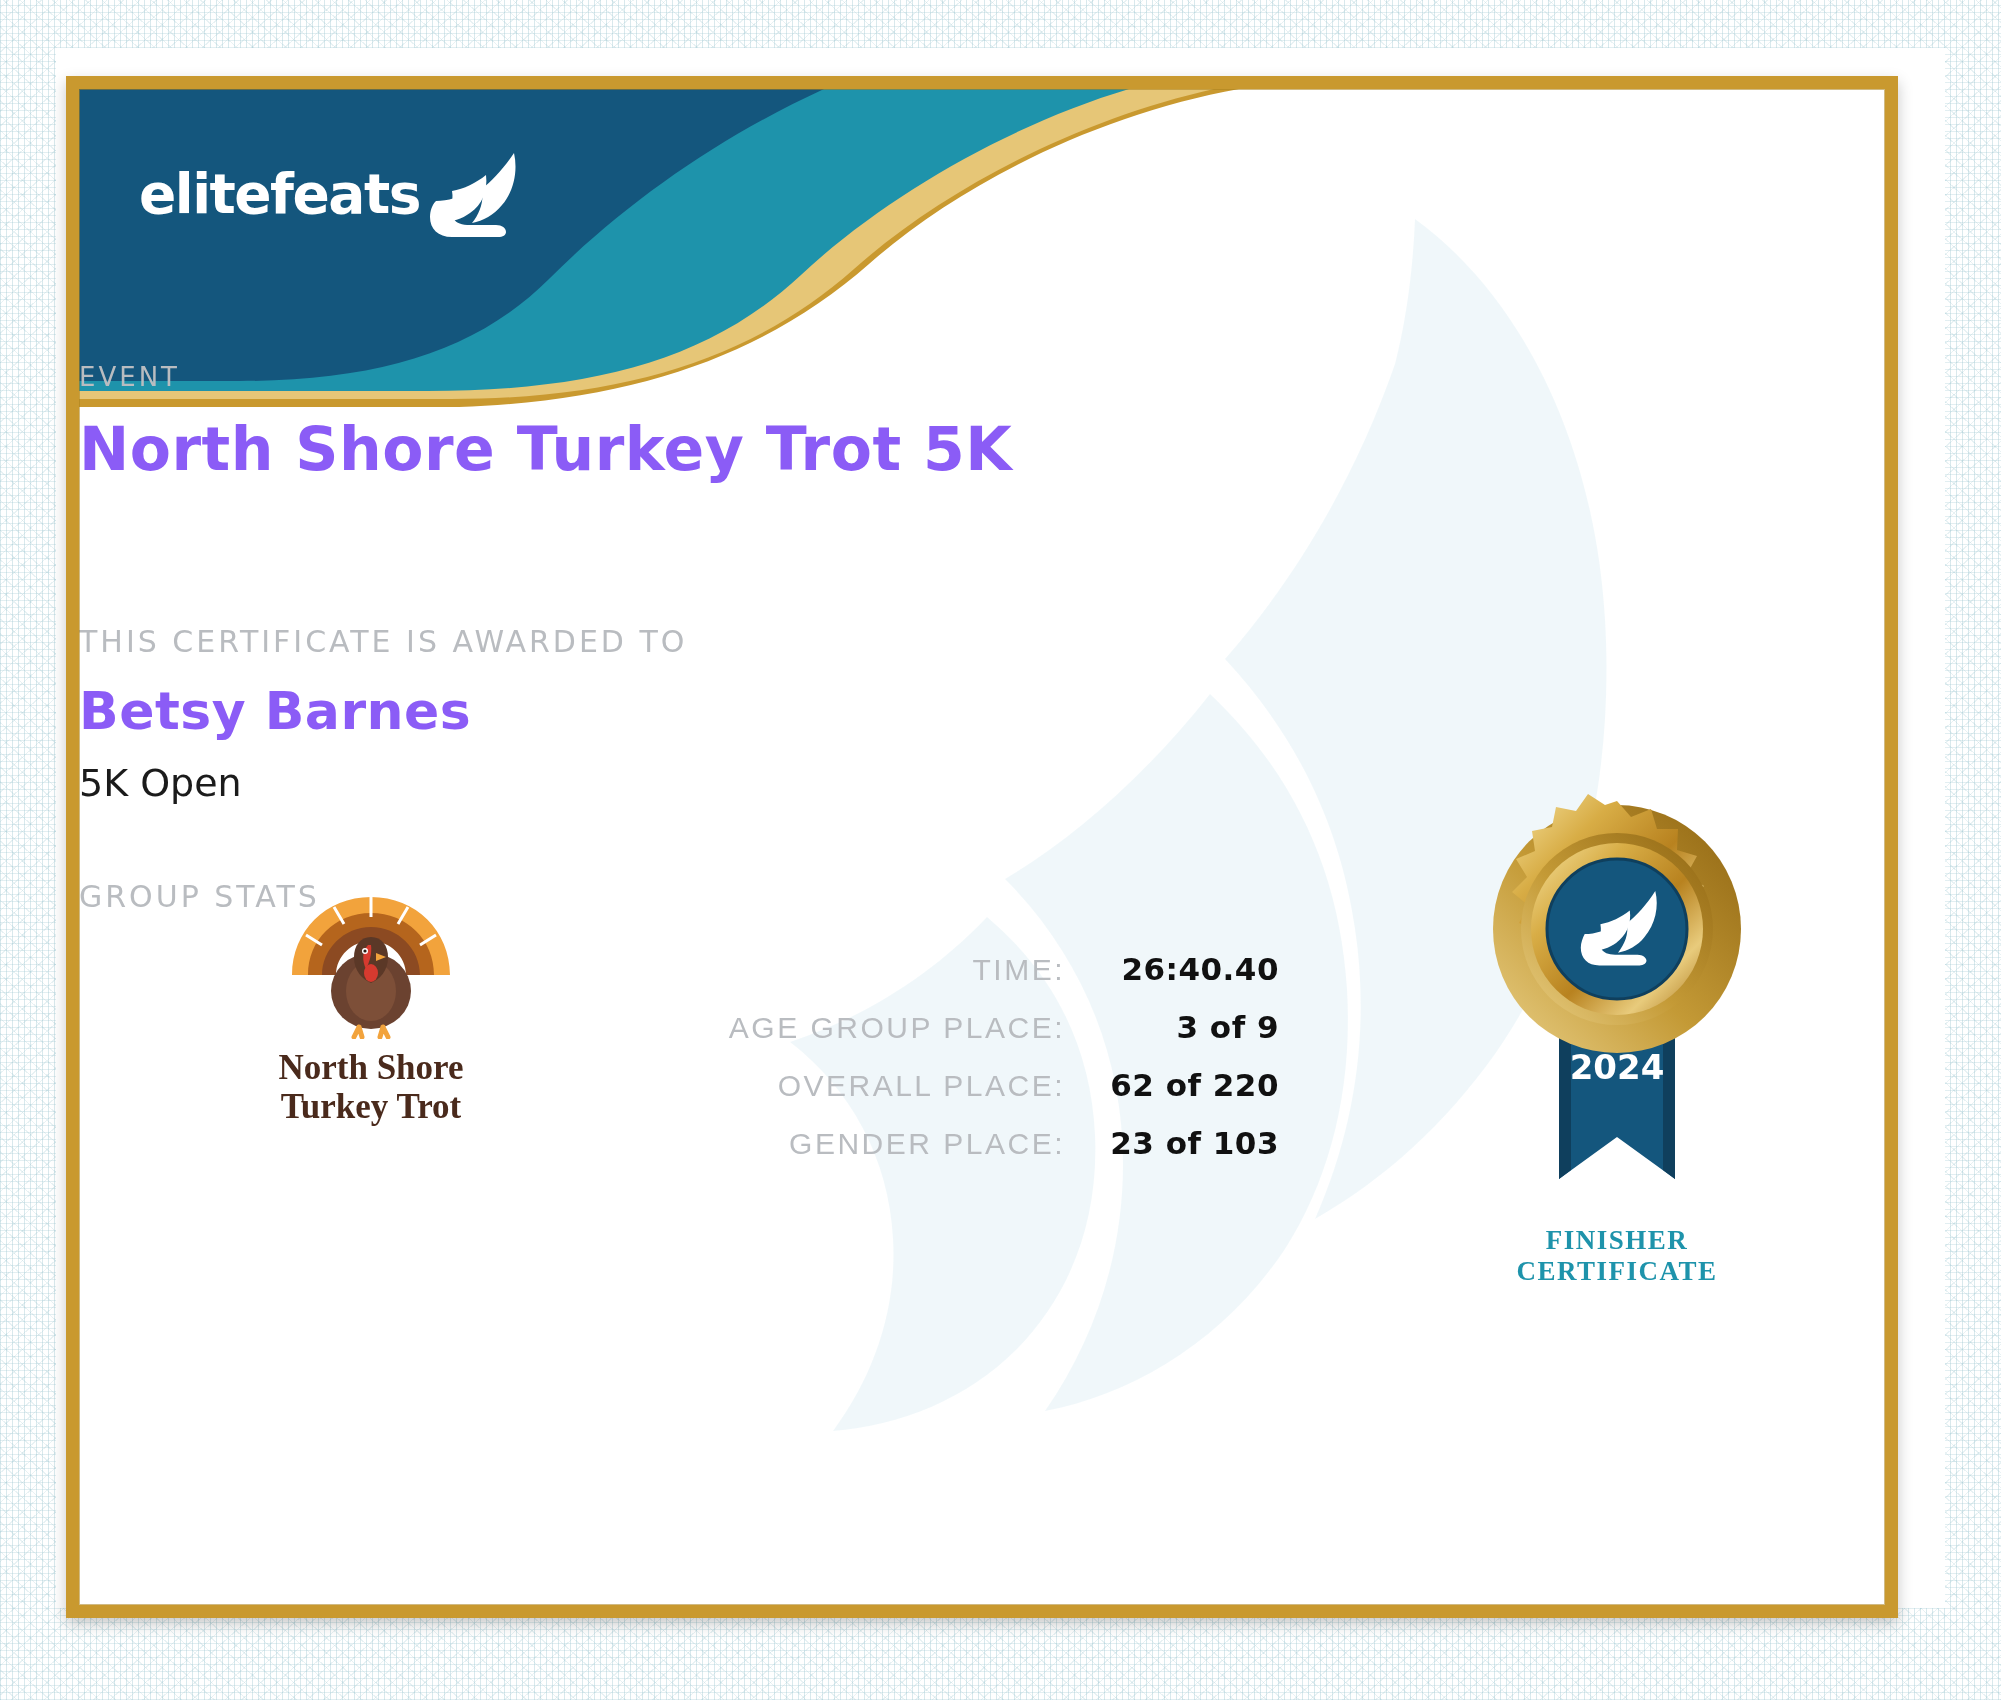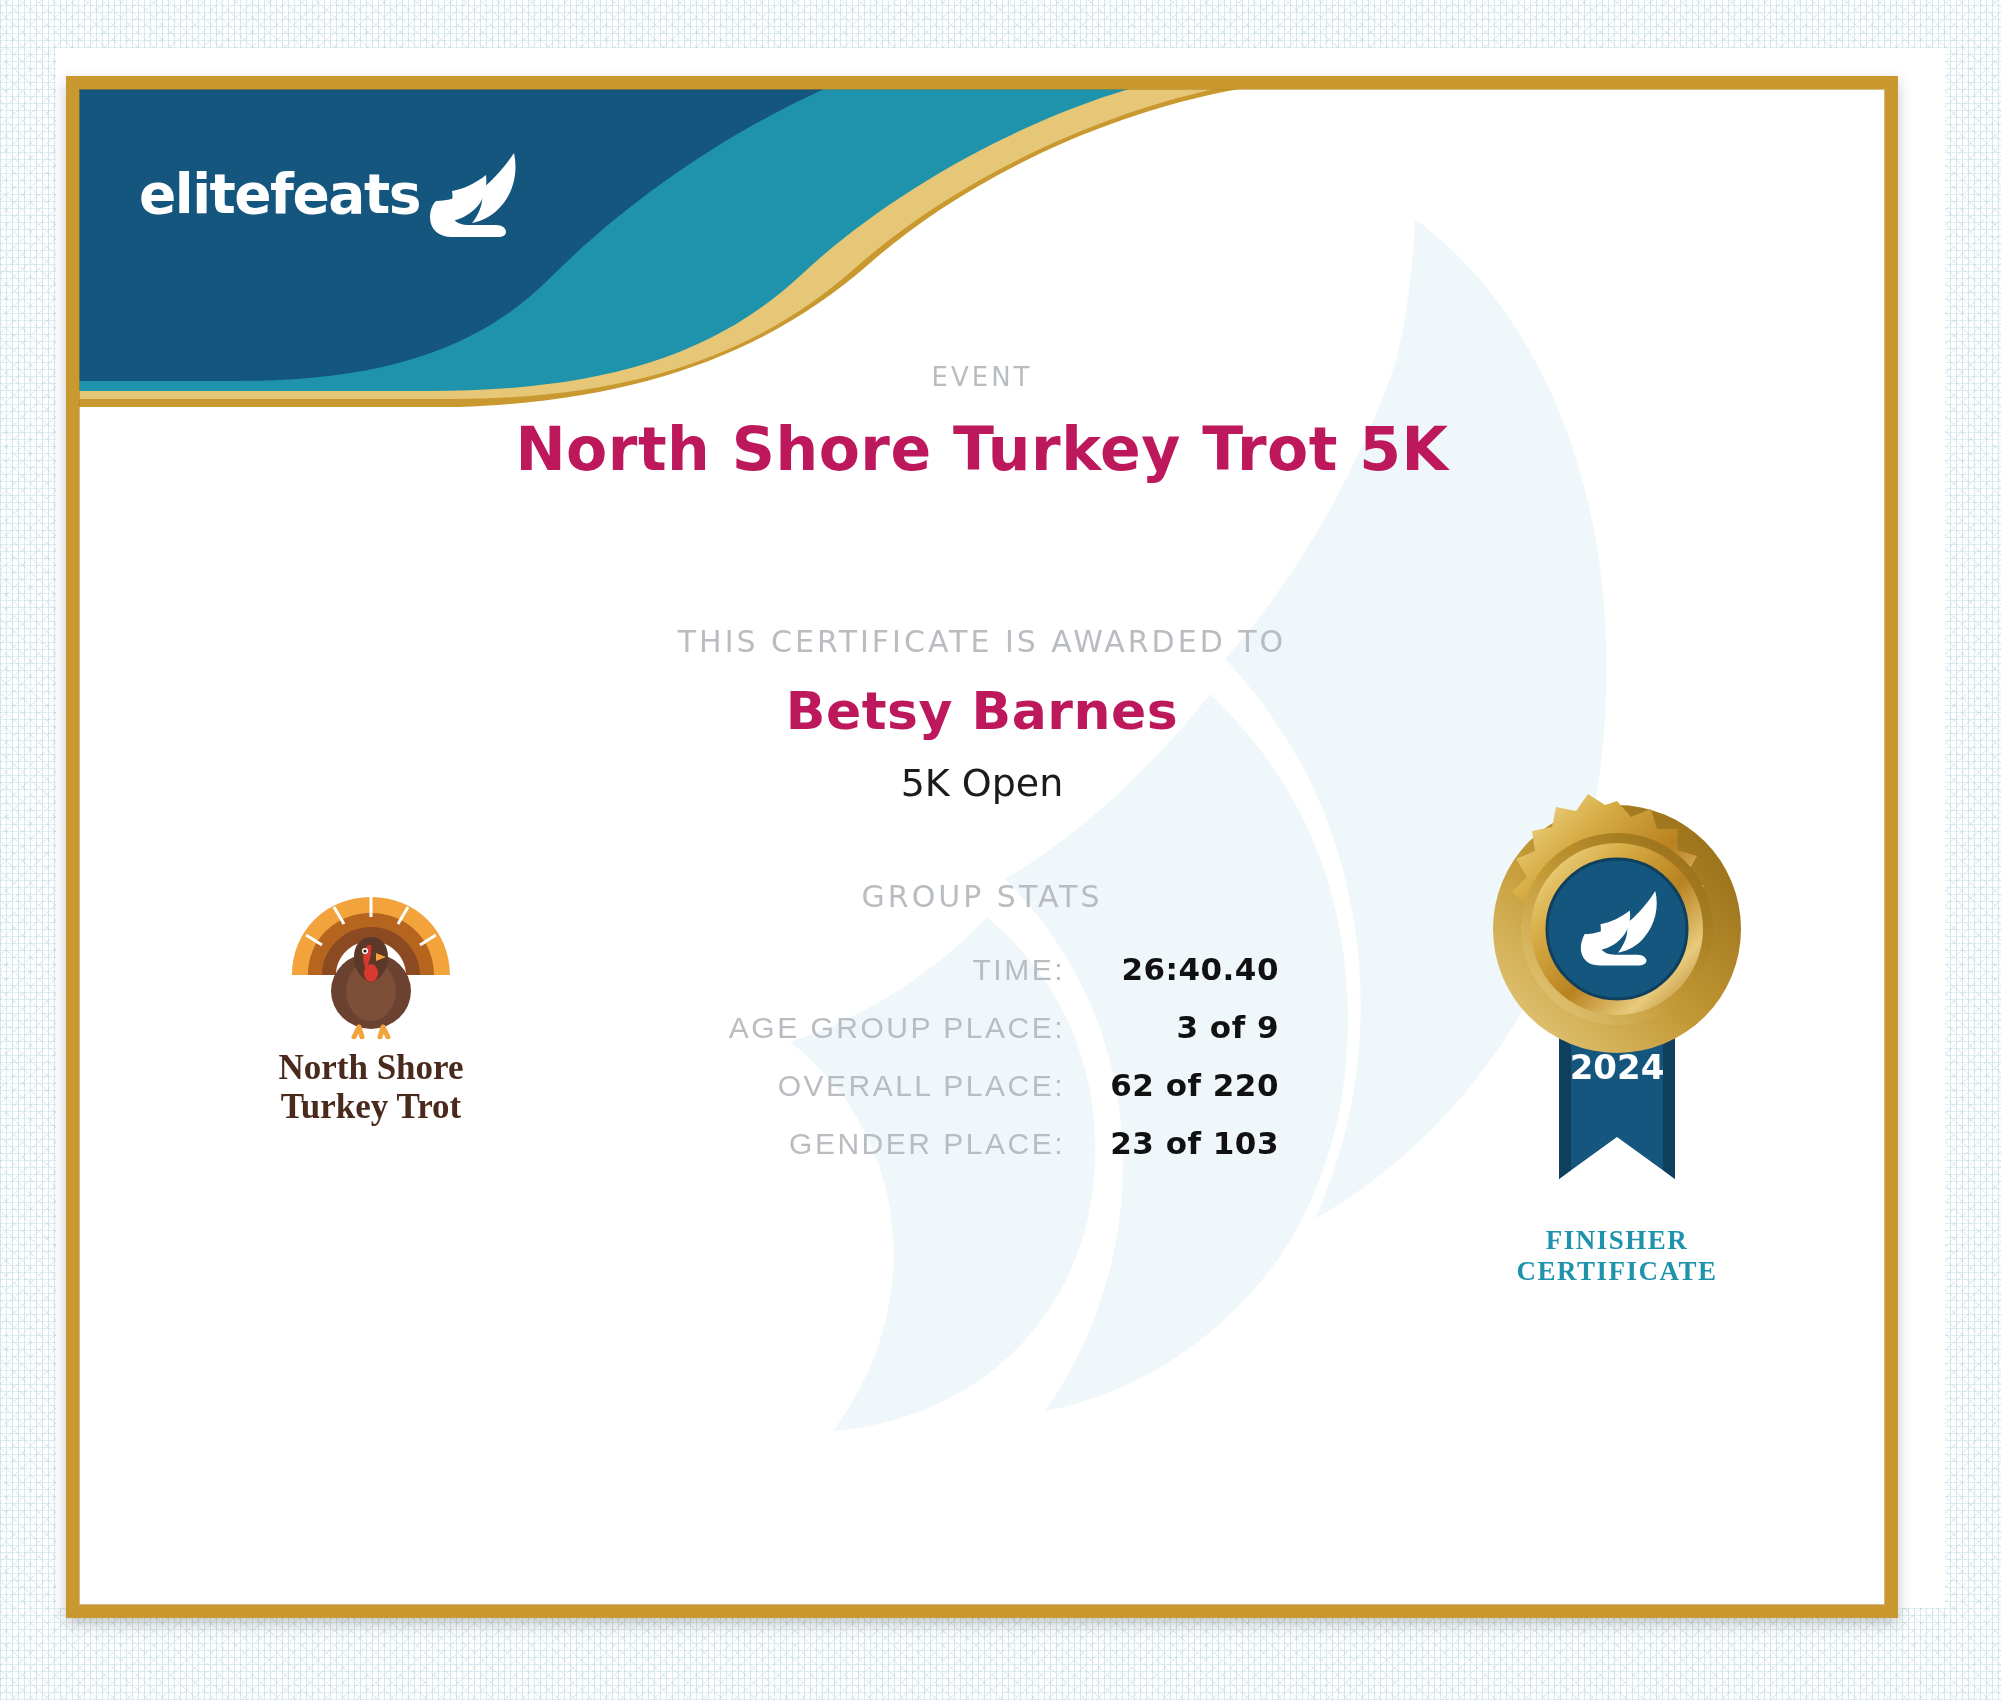--- a/index.html
+++ b/index.html
@@ -106,31 +106,31 @@
     color: #ffffff;
     letter-spacing: -1.5px;
     line-height: 1;
   }
 
   
   .center-col {
     position: absolute;
     left: 0;
     width: 100%;
-    text-align: center;
+    text-align: left;
   }
   .label {
     font-family: "DejaVu Sans", sans-serif;
     color: #b9bcc0;
     letter-spacing: 3px;
     font-weight: 500;
   }
   .value-strong {
     font-family: "DejaVu Sans", sans-serif;
-    color: #be185d;
+    color: #8b5cf6;
     font-weight: bold;
   }
 
   #event-label { top: 273px; font-size: 26px; }
   #event-name  { top: 325px; font-size: 60px; letter-spacing: 0.5px; }
 
   #awarded-label { top: 535px; font-size: 30px; }
   #athlete-name  { top: 592px; font-size: 52px; letter-spacing: 0.5px; }
   #division-name {
     top: 672px;

